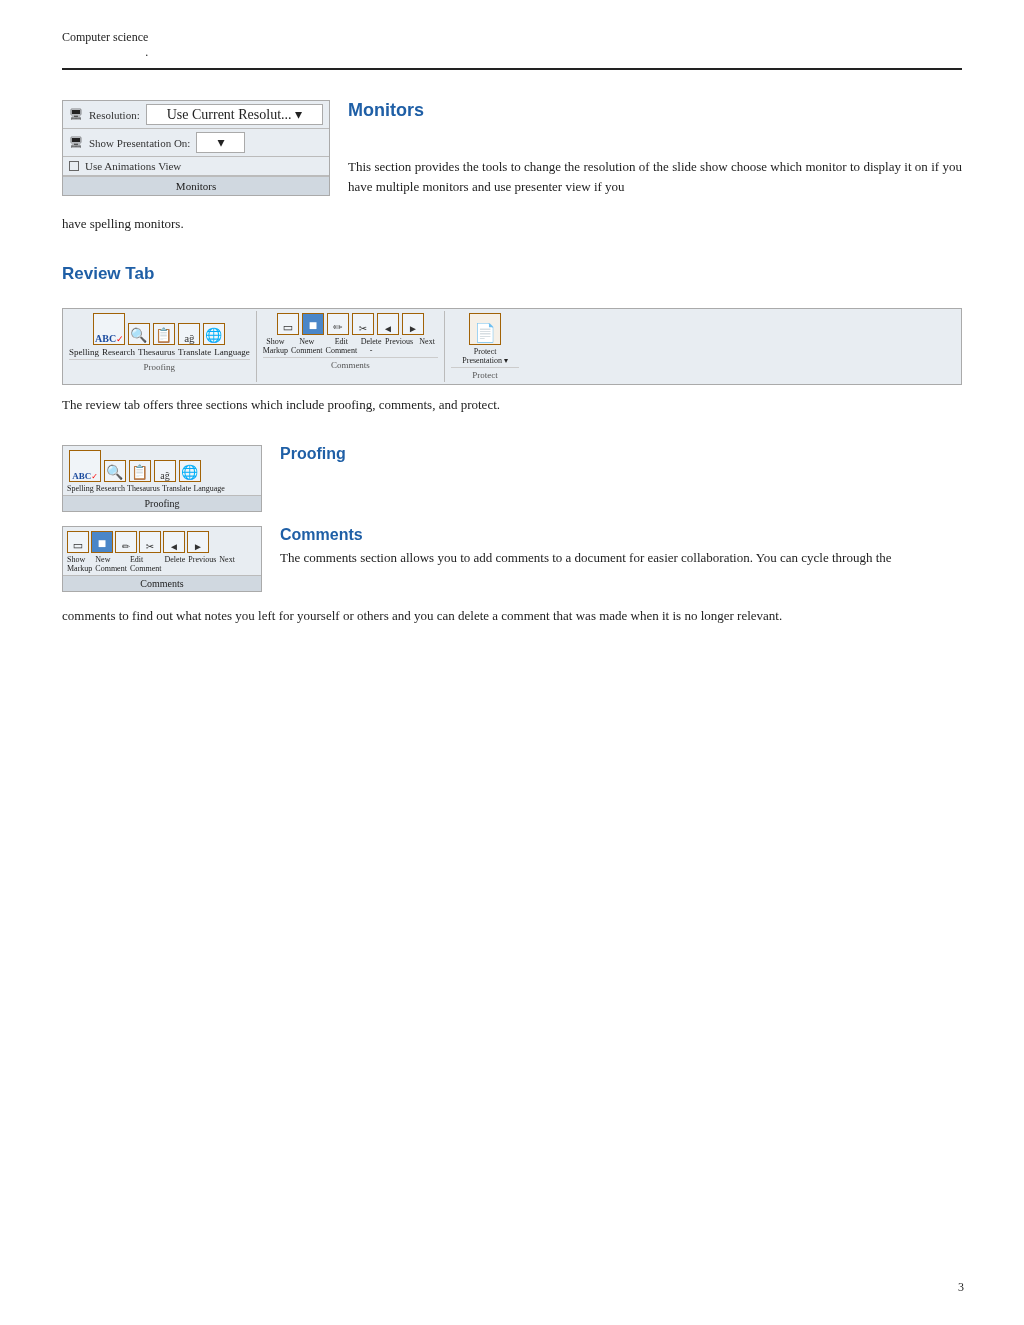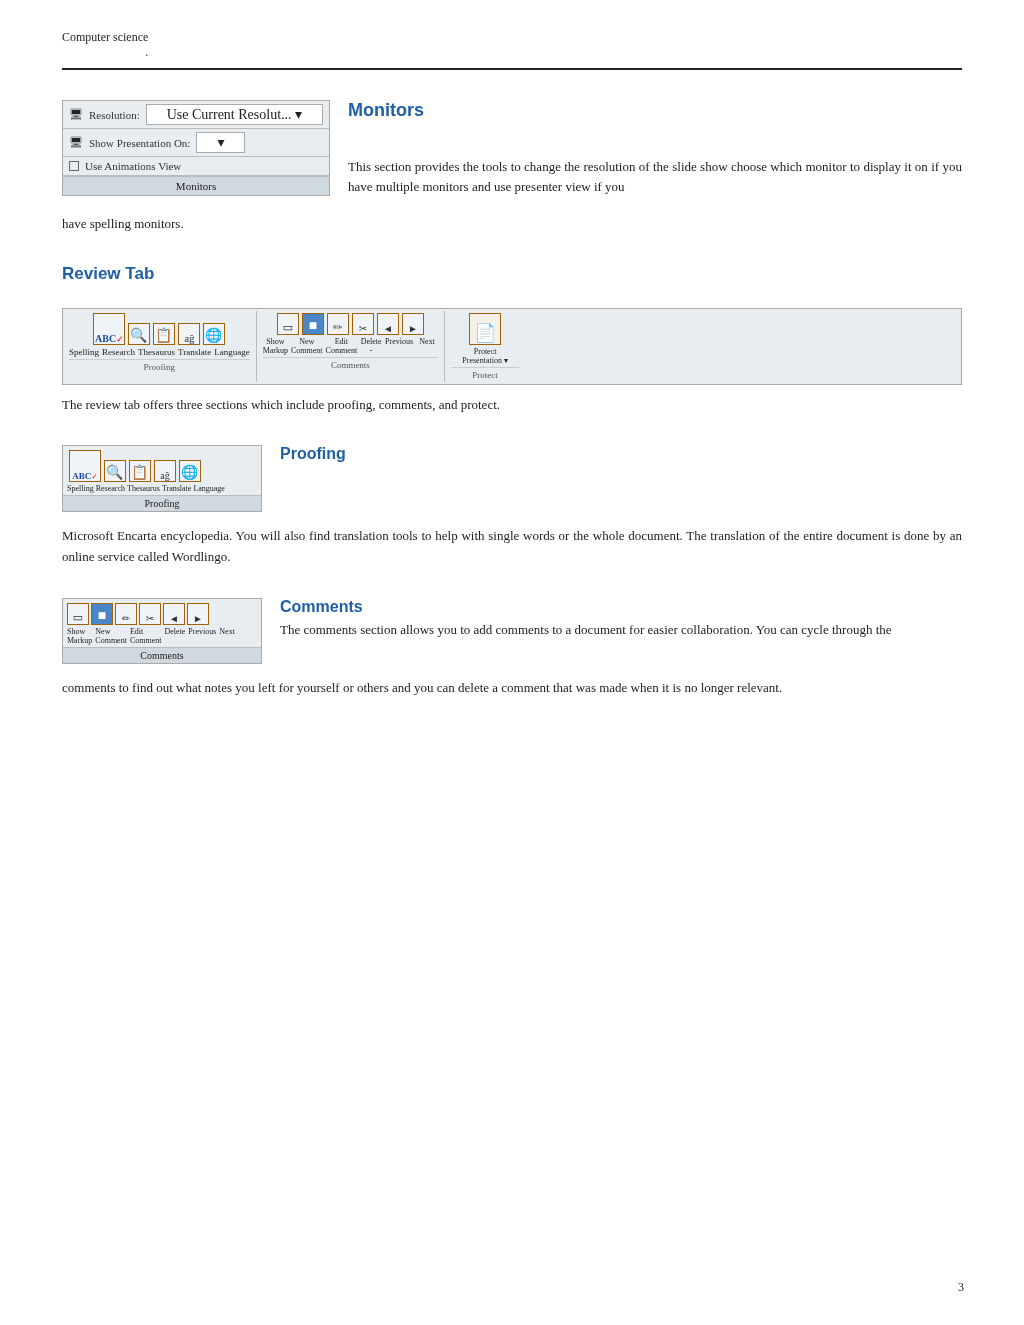--- a/index.html
+++ b/index.html
@@ -362,21 +362,20 @@
         <span style="font-size:8px;margin-right:2px;">Thesaurus</span>
         <span style="font-size:8px;margin-right:2px;">Translate</span>
         <span style="font-size:8px;">Language</span>
       </div>
       <div class="sw-footer">Proofing</div>
     </div>
     <div class="sub-text">
       <h3>Proofing</h3>
     </div>
   </div>
-  <div class="sub-continue">Microsoft Encarta encyclopedia.  You will also find translation tools to help with single words or the whole document.  The translation of the entire document is done by an online service called Wordlingo.</div>
 
   <div class="sub-section">
     <div class="comments-widget">
       <div class="cw-icons">
         <div class="ribbon-icon" style="font-size:11px;">▭</div>
         <div class="ribbon-icon" style="background:#4a86c8;color:#fff;">■</div>
         <div class="ribbon-icon" style="font-size:10px;">✏</div>
         <div class="ribbon-icon" style="font-size:10px;">✂</div>
         <div class="ribbon-icon" style="font-size:10px;">◄</div>
         <div class="ribbon-icon" style="font-size:10px;">►</div>

